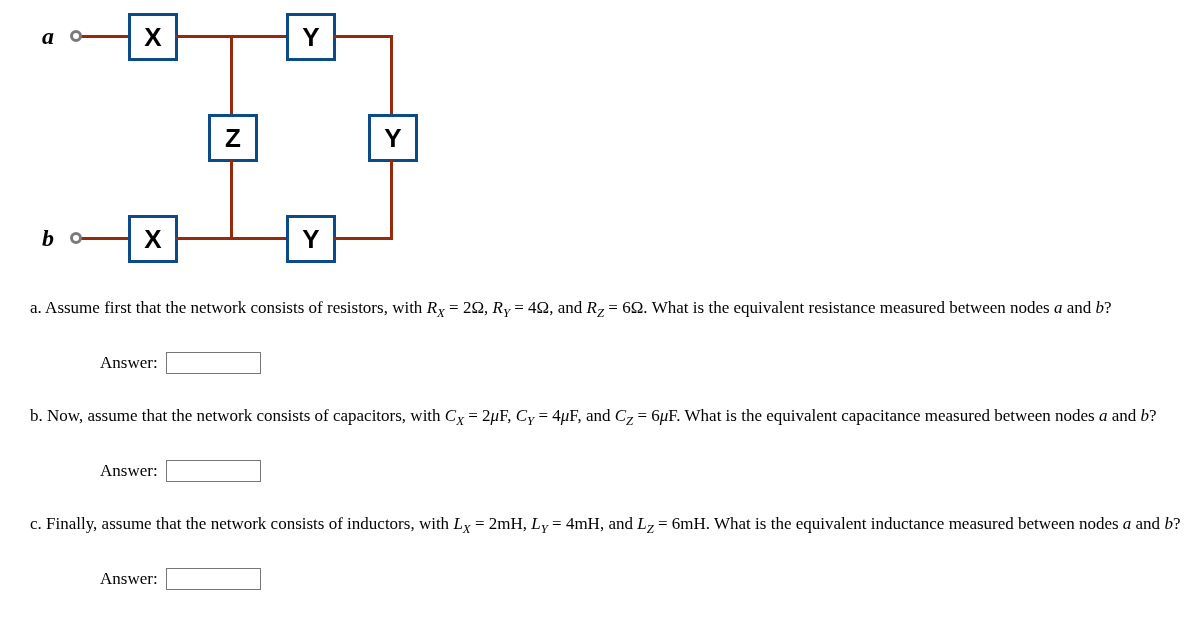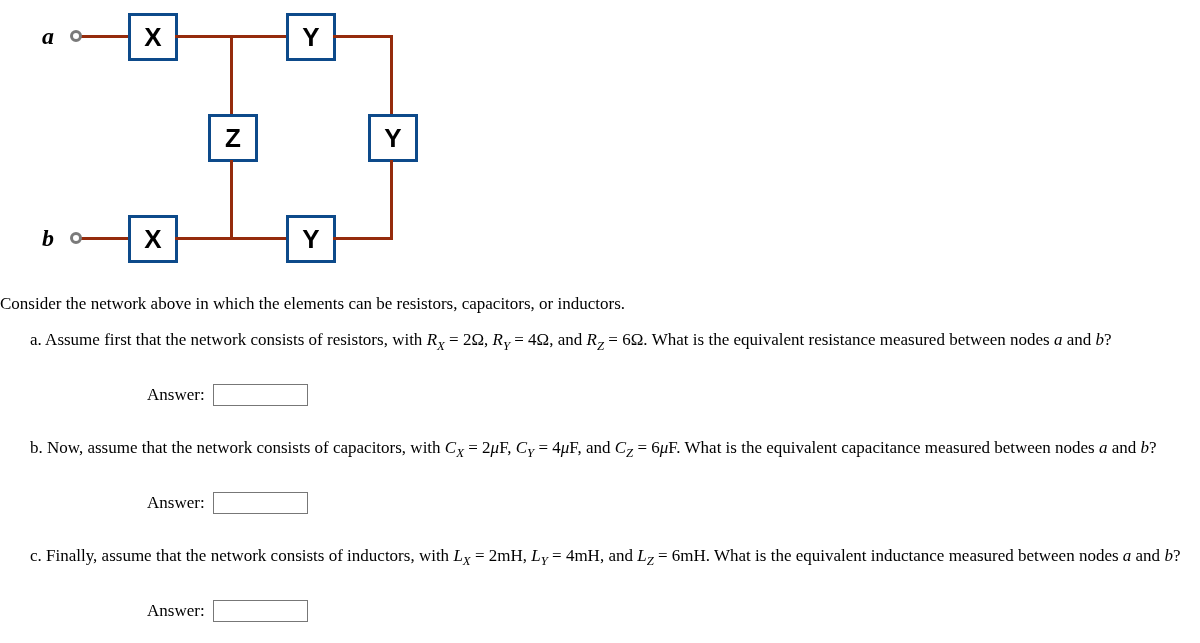--- a/index.html
+++ b/index.html
@@ -79,21 +79,20 @@
     line-height: 1.6;
     margin-bottom: 10px;
   }
   .answer-row {
     padding: 18px 0 24px 100px;
   }
   .answer-label {
     display: inline-block;
     vertical-align: middle;
     margin-right: 4px;
-    margin-left: 47px;
   }
   .answer-input {
     display: inline-block;
     vertical-align: middle;
     width: 95px;
     height: 22px;
     border: 1px solid #777;
     background: #fff;
     box-sizing: border-box;
     font-size: 15px;
@@ -147,21 +146,20 @@
       </div>
   <div class="wire-v" style="left:360px; top:150px; height:79px;"></div>
 
   <div class="term" style="left:40px; top:20px;"></div>
   <div class="term" style="left:40px; top:222px;"></div>
 
   <div class="node-label" style="left:12px; top:13px;">a</div>
   <div class="node-label" style="left:12px; top:215px;">b</div>
 </div>
 
-<div class="question">Consider the network above in which the elements can be resistors, capacitors, or inductors.</div>
 
 <div class="part">
   <span>a. Assume first that the network consists of resistors, with </span><span class="ital">R</span><span class="sub">X</span><span> = 2Ω, </span><span class="ital">R</span><span class="sub">Y</span><span> = 4Ω, and </span><span class="ital">R</span><span class="sub">Z</span><span> = 6Ω. What is the equivalent resistance measured between nodes </span><span class="ital">a</span><span> and </span><span class="ital">b</span><span>?</span>
 </div>
 <div class="answer-row">
   <span class="answer-label">Answer:</span>
   <input class="answer-input" type="text" style="">
 </div>
 
 <div class="part">

